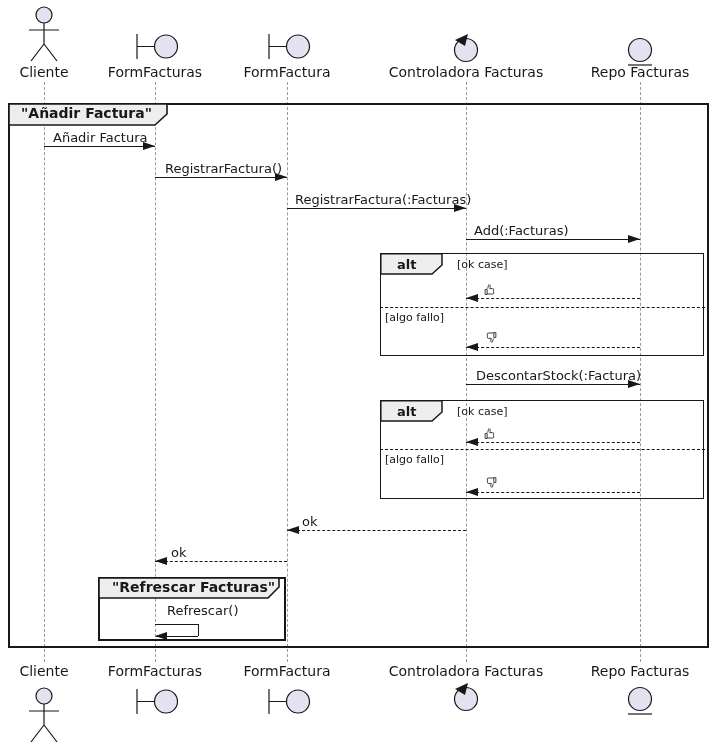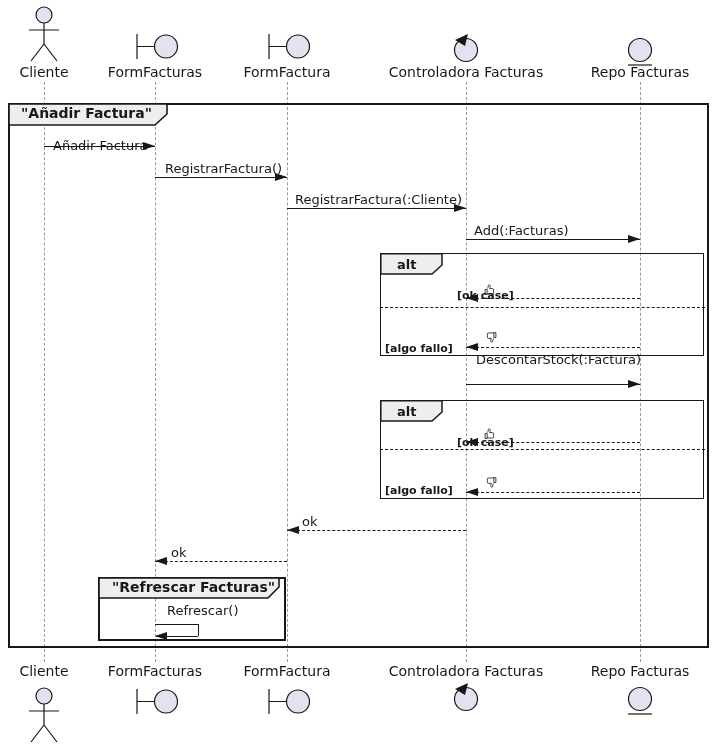--- a/index.html
+++ b/index.html
@@ -7,21 +7,21 @@
           font-family:"DejaVu Sans","Liberation Sans",sans-serif;color:#181818;}
   .lifeline{position:absolute;width:0;top:82px;height:580px;border-left:1px dashed #999;z-index:0;}
   .frame{position:absolute;background:transparent;z-index:1;}
   .frame.main{left:8px;top:103px;width:697px;height:541px;border:2px solid #181818;}
   .frame.refresh{left:98px;top:577px;width:184px;height:60px;border:2px solid #181818;}
   .tab-svg{position:absolute;z-index:2;}
   .frame-title{position:absolute;z-index:3;font-weight:bold;font-size:14px;white-space:nowrap;}
   .frag{position:absolute;border:1.5px solid #181818;z-index:1;}
   .frag-divider{position:absolute;height:0;border-top:1px dashed #181818;z-index:2;}
   .op-label{position:absolute;font-weight:bold;font-size:13px;z-index:3;white-space:nowrap;}
-  .guard{position:absolute;font-weight:bold;font-size:11px;z-index:3;white-space:nowrap;margin-top:31px;}
+  .guard{position:absolute;font-weight:normal;font-size:11px;z-index:3;white-space:nowrap;}
   .p-label{position:absolute;width:200px;text-align:center;font-size:14px;white-space:nowrap;z-index:4;}
   .msg-label{position:absolute;font-size:13px;white-space:nowrap;z-index:4;}
   .msg-line{position:absolute;height:0;z-index:3;}
   .arr-r{position:absolute;width:0;height:0;border-top:4px solid transparent;border-bottom:4px solid transparent;border-left:12px solid #181818;z-index:4;}
   .arr-l{position:absolute;width:0;height:0;border-top:4px solid transparent;border-bottom:4px solid transparent;border-right:12px solid #181818;z-index:4;}
   .icon-wrap{position:absolute;z-index:4;line-height:0;}
 </style>
 </head>
 <body>
 
@@ -62,27 +62,27 @@
 
   <div class="frame refresh"></div>
   <svg class="tab-svg" style="left:98px;top:577px;" width="186" height="24">
     <polygon points="1,1 181,1 181,10 170,21 1,21" fill="#EEEEEE" stroke="#181818" stroke-width="1.6"></polygon>
   </svg>
   <div class="frame-title" style="left:112px;top:579px;">"Refrescar Facturas"</div>
 
   <div>
       <div class="msg-line" style="left: 44px; top: 146px; width: 111px; border-top: 1px solid rgb(24, 24, 24);"></div>
       <div class="arr-r" style="left: 143px; top: 142px;"></div>
-      <div class="msg-label" style="left: 53px; top: 138px;">Añadir Factura</div>
+      <div class="msg-label" style="left: 53px; top: 130px;">Añadir Factura</div>
       <div class="msg-line" style="left: 155px; top: 177px; width: 132px; border-top: 1px solid rgb(24, 24, 24);"></div>
       <div class="arr-r" style="left: 275px; top: 173px;"></div>
       <div class="msg-label" style="left: 165px; top: 161px;">RegistrarFactura()</div>
       <div class="msg-line" style="left: 287px; top: 208px; width: 179px; border-top: 1px solid rgb(24, 24, 24);"></div>
       <div class="arr-r" style="left: 454px; top: 204px;"></div>
-      <div class="msg-label" style="left: 295px; top: 192px;">RegistrarFactura(:Cliente)</div>
+      <div class="msg-label" style="left: 295px; top: 192px;">RegistrarFactura(:Facturas)</div>
       <div class="msg-line" style="left: 466px; top: 239px; width: 174px; border-top: 1px solid rgb(24, 24, 24);"></div>
       <div class="arr-r" style="left: 628px; top: 235px;"></div>
       <div class="msg-label" style="left: 474px; top: 223px;">Add(:Facturas)</div>
       <div class="msg-line" style="left: 466px; top: 298px; width: 174px; border-top: 1px dashed rgb(24, 24, 24);"></div>
       <div class="arr-l" style="left: 466px; top: 294px;"></div>
       <div class="msg-label" style="left: 484px; top: 282px;"><svg width="13" height="14" viewBox="0 0 14 14" style="">
      <g fill="none" stroke="#181818" stroke-width="0.9">
        <path d="M1.2 7.6h2.2v5.2H1.2z"></path>
        <path d="M3.4 12.4h5.9c1.5 0 1.8-1.9.5-2.2 1-.2 1-1.7-.1-1.8 1-.3.8-1.8-.4-1.8H6.1c.6-1.5 1-3.6-.1-4.1-.9-.4-1.3.4-1.3 1 0 1.5-.7 2.5-1.3 3.1"></path>
      </g>
@@ -90,21 +90,21 @@
       <div class="msg-line" style="left: 466px; top: 347px; width: 174px; border-top: 1px dashed rgb(24, 24, 24);"></div>
       <div class="arr-l" style="left: 466px; top: 343px;"></div>
       <div class="msg-label" style="left: 484px; top: 331px;"><svg width="13" height="14" viewBox="0 0 14 14" style="transform:rotate(180deg);">
      <g fill="none" stroke="#181818" stroke-width="0.9">
        <path d="M1.2 7.6h2.2v5.2H1.2z"></path>
        <path d="M3.4 12.4h5.9c1.5 0 1.8-1.9.5-2.2 1-.2 1-1.7-.1-1.8 1-.3.8-1.8-.4-1.8H6.1c.6-1.5 1-3.6-.1-4.1-.9-.4-1.3.4-1.3 1 0 1.5-.7 2.5-1.3 3.1"></path>
      </g>
         </svg></div>
       <div class="msg-line" style="left: 466px; top: 384px; width: 174px; border-top: 1px solid rgb(24, 24, 24);"></div>
       <div class="arr-r" style="left: 628px; top: 380px;"></div>
-      <div class="msg-label" style="left: 476px; top: 352px;">DescontarStock(:Factura)</div>
+      <div class="msg-label" style="left: 476px; top: 368px;">DescontarStock(:Factura)</div>
       <div class="msg-line" style="left: 466px; top: 442px; width: 174px; border-top: 1px dashed rgb(24, 24, 24);"></div>
       <div class="arr-l" style="left: 466px; top: 438px;"></div>
       <div class="msg-label" style="left: 484px; top: 426px;"><svg width="13" height="14" viewBox="0 0 14 14" style="">
      <g fill="none" stroke="#181818" stroke-width="0.9">
        <path d="M1.2 7.6h2.2v5.2H1.2z"></path>
        <path d="M3.4 12.4h5.9c1.5 0 1.8-1.9.5-2.2 1-.2 1-1.7-.1-1.8 1-.3.8-1.8-.4-1.8H6.1c.6-1.5 1-3.6-.1-4.1-.9-.4-1.3.4-1.3 1 0 1.5-.7 2.5-1.3 3.1"></path>
      </g>
         </svg></div>
       <div class="msg-line" style="left: 466px; top: 492px; width: 174px; border-top: 1px dashed rgb(24, 24, 24);"></div>
       <div class="arr-l" style="left: 466px; top: 488px;"></div>

